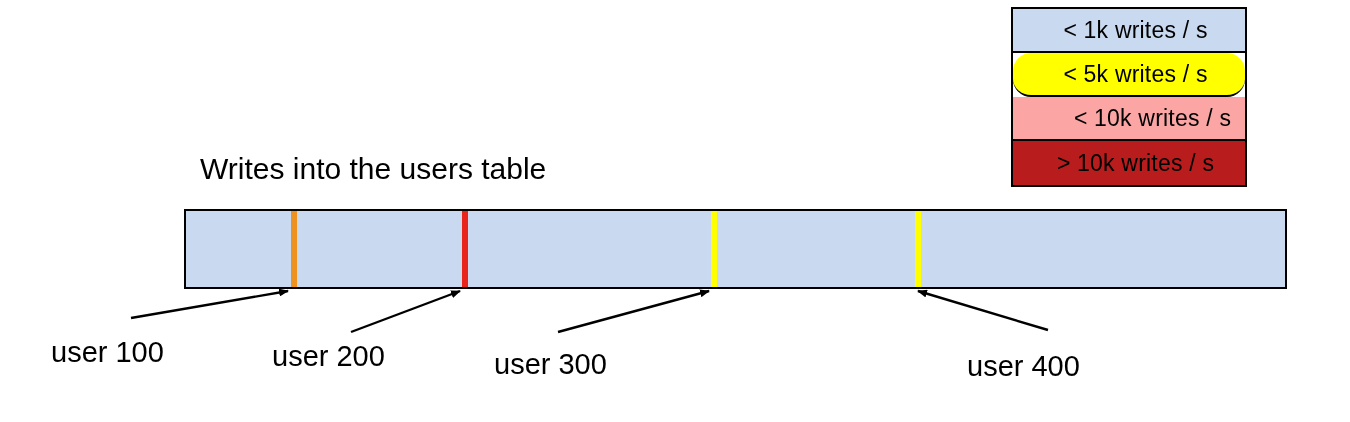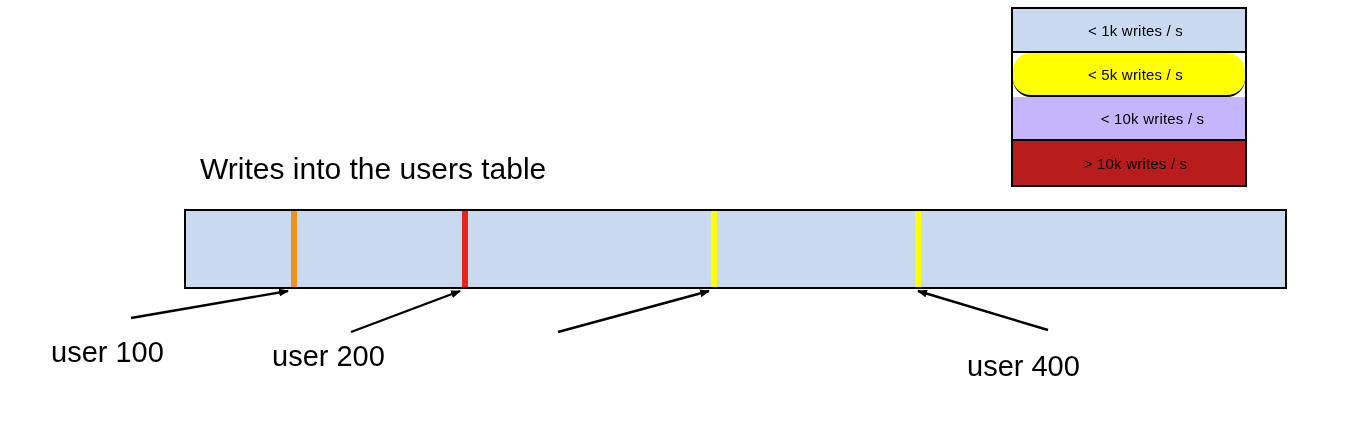--- a/index.html
+++ b/index.html
@@ -32,21 +32,21 @@
     box-sizing: border-box;
     display: flex;
     align-items: center;
     justify-content: center;
     border-bottom: 2px solid #000000;
   }
   .legend-row:last-child {
     border-bottom: none;
   }
   .legend-label {
-    font-size: 15px;
+    font-size: 23px;
     color: #000000;
     letter-spacing: 0.2px;
     white-space: nowrap;
     margin-left: 13px;
   }
 
   
   #chart-title {
     position: absolute;
     left: 200px;
@@ -97,21 +97,21 @@
 
 <div id="canvas">
 
   <div id="legend">
     <div class="legend-row" style="background: rgb(201, 217, 239);">
       <span class="legend-label">&lt; 1k writes / s</span>
     </div>
     <div class="legend-row" style="background: rgb(255, 255, 0); border-radius: 18px;">
       <span class="legend-label">&lt; 5k writes / s</span>
     </div>
-    <div class="legend-row" style="background: #c4b5fd; padding-left: 34px;">
+    <div class="legend-row" style="background: #fca5a5; padding-left: 34px;">
       <span class="legend-label">&lt; 10k writes / s</span>
     </div>
     <div class="legend-row" style="background: #b91c1c;">
       <span class="legend-label">&gt; 10k writes / s</span>
     </div>
   </div>
 
   <div id="chart-title">Writes into the users table</div>
 
   <div id="table-bar" style="background: rgb(201, 217, 239); border-color: rgb(0, 0, 0);">
@@ -128,15 +128,16 @@
       </marker>
     </defs>
     <line stroke="#000000" stroke-width="2.4" marker-end="url(#ah)" x1="131" y1="318" x2="288" y2="291"></line>
     <line stroke="#000000" stroke-width="2.4" marker-end="url(#ah)" x1="351" y1="332" x2="460" y2="291"></line>
     <line stroke="#000000" stroke-width="2.4" marker-end="url(#ah)" x1="558" y1="332" x2="709" y2="291"></line>
     <line stroke="#000000" stroke-width="2.4" marker-end="url(#ah)" x1="1048" y1="330" x2="918" y2="291"></line>
   </svg>
 
   <div class="user-label" style="left: 51px; top: 336px;">user 100</div>
   <div class="user-label" style="left: 272px; top: 340px;">user 200</div>
+  <div class="user-label" style="left: 494px; top: 348px;">user 300</div>
   <div class="user-label" style="left: 967px; top: 350px;">user 400</div>
 
 </div>
 
 </body></html>

